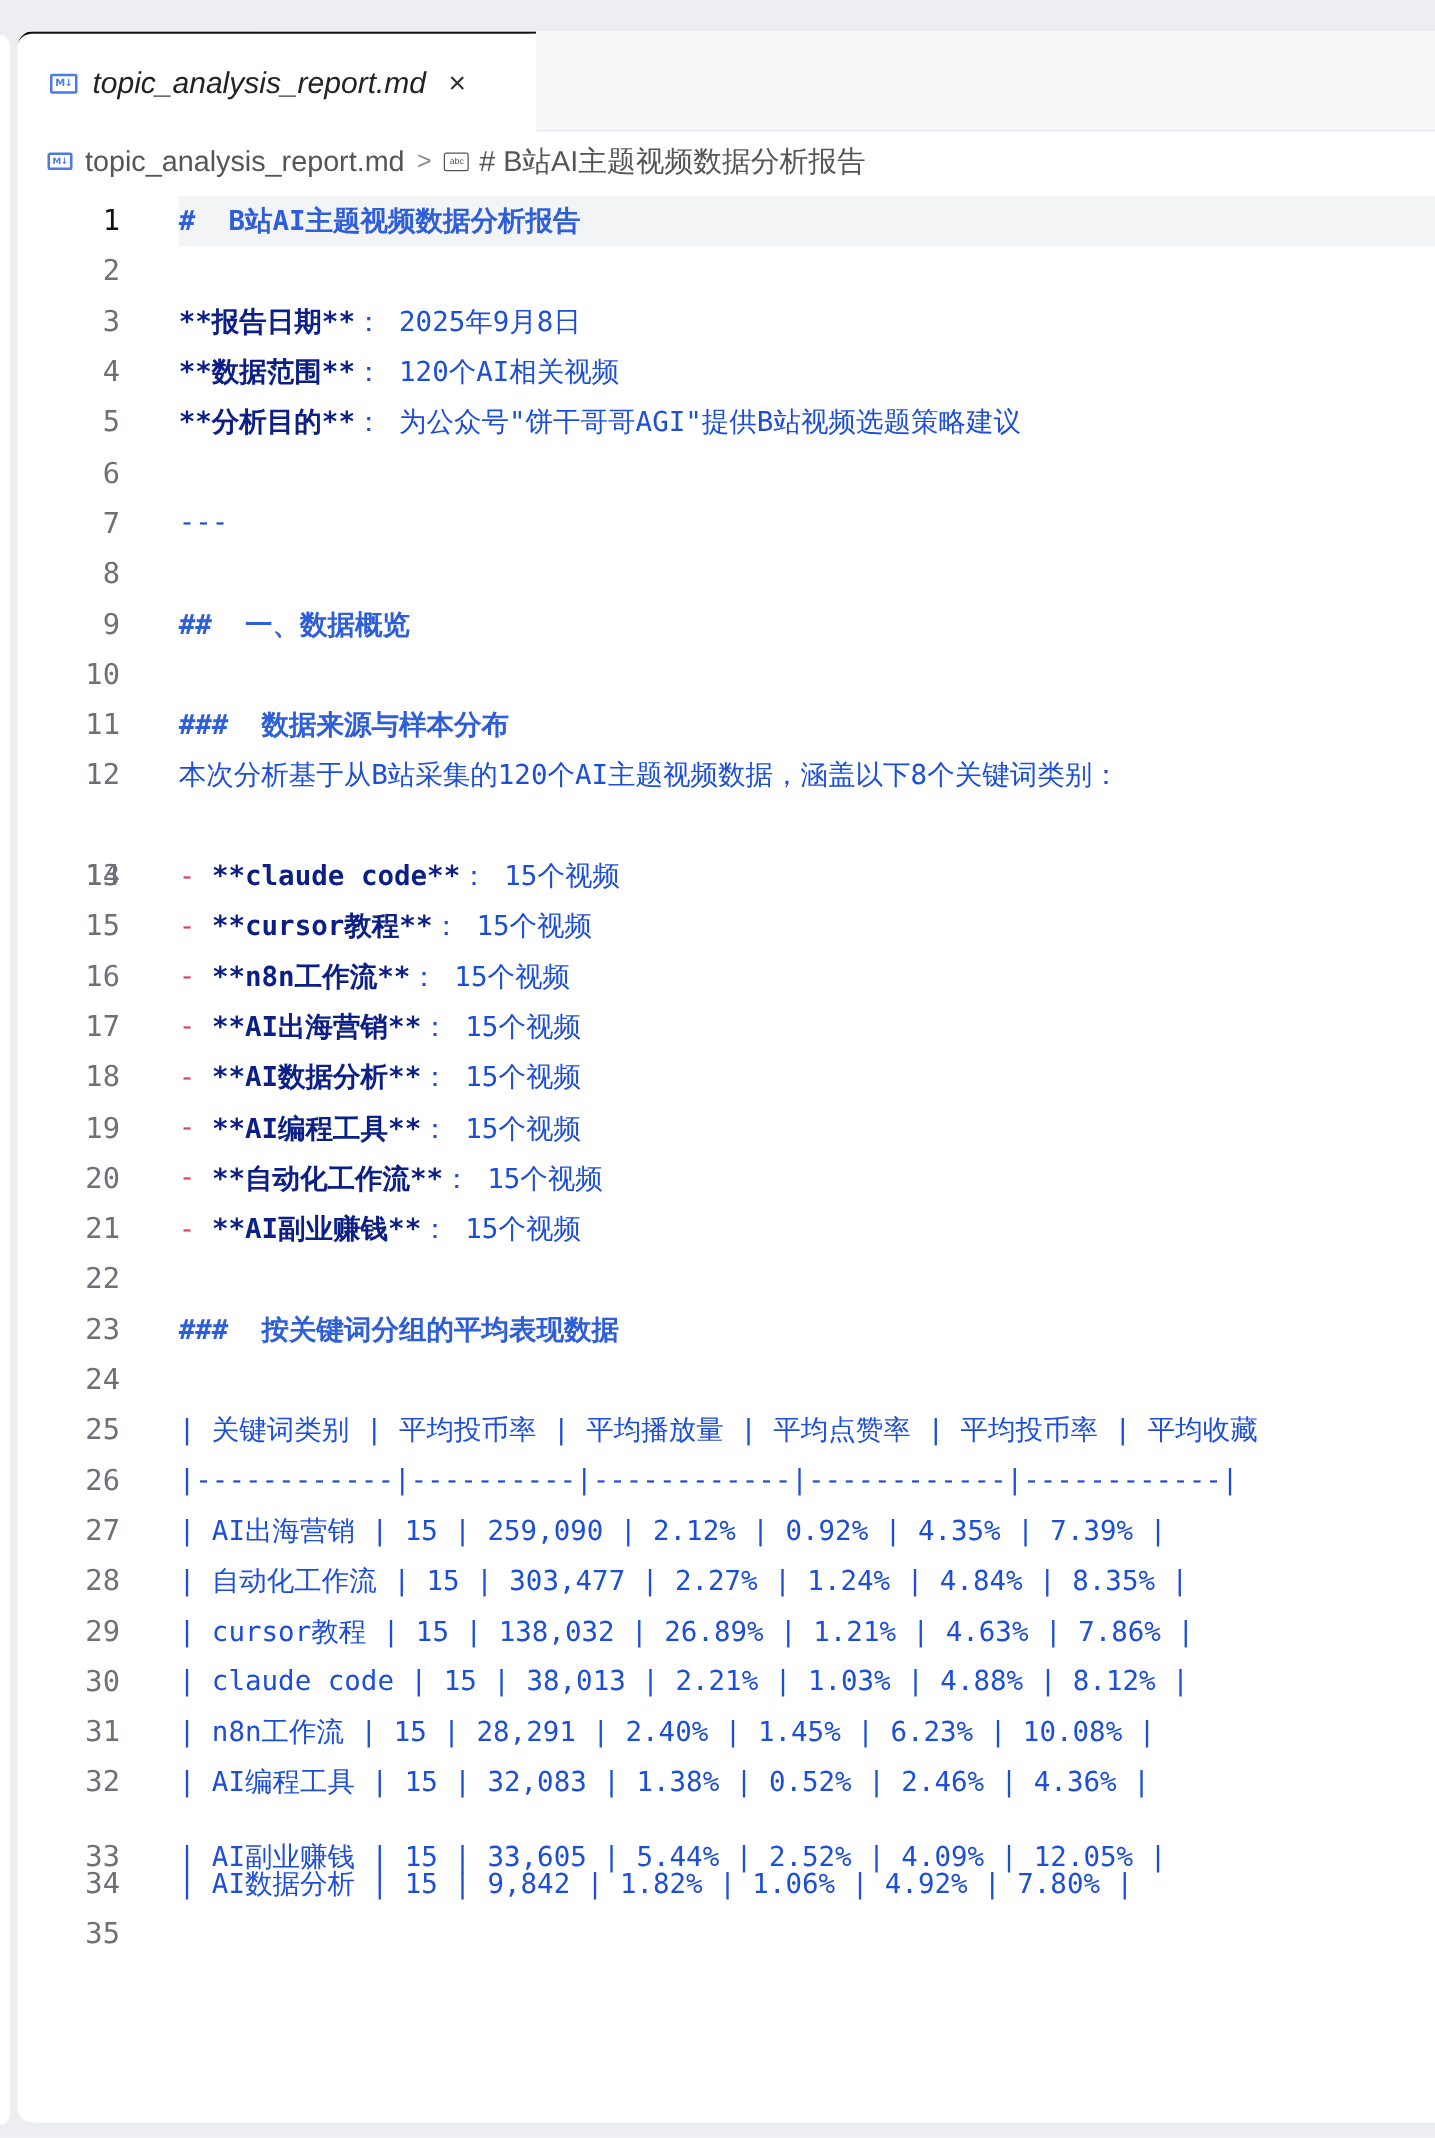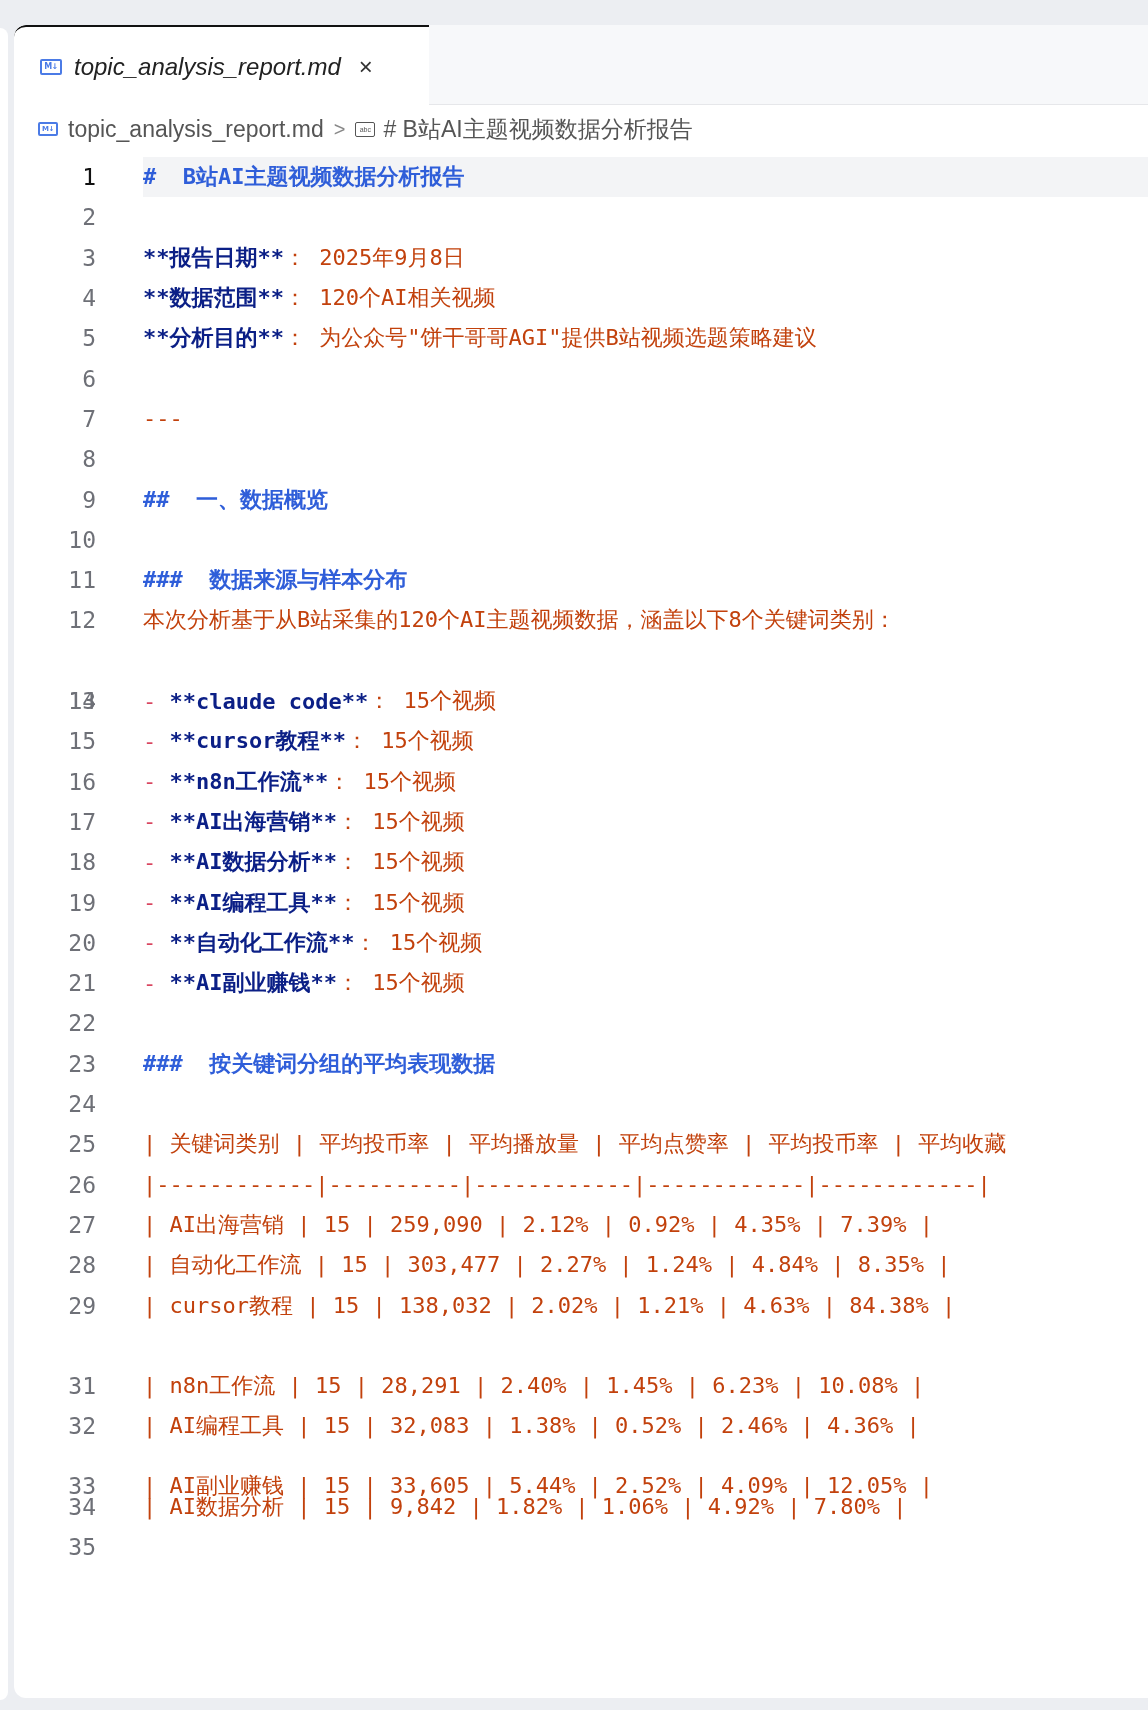--- a/index.html
+++ b/index.html
@@ -72,21 +72,21 @@
     color: #6e7077; font-size: 23px; font-family: "DejaVu Sans Mono", monospace;
   }
   .line.current .ln { color: #111; }
   .content {
     position: absolute; left: 129px; right: 0; height: 40px;
     display: flex; align-items: center; color: #333;
   }
   .h { color: #2f5ed9; font-weight: bold; }
   .b { color: #0b1f86; font-weight: bold; }
   .dash { color: #d9455f; }
-  .txt { color: #c2410c; }
+  .txt { color: #1d4ed8; }
 </style>
 </head>
 <body>
 
 <div class="left-strip"></div>
 
 <div class="editor-panel">
   <div class="tab-bar">
     <div class="tab">
       <span class="md-icon">M↓</span>
@@ -125,20 +125,21 @@
       <div class="line" style="top: 729.4px;"><span class="ln">19</span><span class="content"><span class="dash">- </span><span class="b">**AI编程工具**</span><span class="txt">： 15个视频</span></span></div>
       <div class="line" style="top: 769.7px;"><span class="ln">20</span><span class="content"><span class="dash">- </span><span class="b">**自动化工作流**</span><span class="txt">： 15个视频</span></span></div>
       <div class="line" style="top: 810px;"><span class="ln">21</span><span class="content"><span class="dash">- </span><span class="b">**AI副业赚钱**</span><span class="txt">： 15个视频</span></span></div>
       <div class="line" style="top: 850.3px;"><span class="ln">22</span><span class="content"></span></div>
       <div class="line" style="top: 890.6px;"><span class="ln">23</span><span class="content"><span class="h">###  按关键词分组的平均表现数据</span></span></div>
       <div class="line" style="top: 930.9px;"><span class="ln">24</span><span class="content"></span></div>
       <div class="line" style="top: 971.2px;"><span class="ln">25</span><span class="content"><span class="txt">| 关键词类别 | 平均投币率 | 平均播放量 | 平均点赞率 | 平均投币率 | 平均收藏</span></span></div>
       <div class="line" style="top: 1011.5px;"><span class="ln">26</span><span class="content"><span class="txt">|------------|----------|------------|------------|------------|</span></span></div>
       <div class="line" style="top: 1051.8px;"><span class="ln">27</span><span class="content"><span class="txt">| AI出海营销 | 15 | 259,090 | 2.12% | 0.92% | 4.35% | 7.39% |</span></span></div>
       <div class="line" style="top: 1092.1px;"><span class="ln">28</span><span class="content"><span class="txt">| 自动化工作流 | 15 | 303,477 | 2.27% | 1.24% | 4.84% | 8.35% |</span></span></div>
-      <div class="line" style="top: 1132.4px;"><span class="ln">29</span><span class="content"><span class="txt">| cursor教程 | 15 | 138,032 | 2.02% | 1.21% | 4.63% | 84.38% |</span></span></div>
+      <div class="line" style="top: 1132.4px;"><span class="ln">29</span><span class="content"><span class="txt">| cursor教程 | 15 | 138,032 | 26.89% | 1.21% | 4.63% | 7.86% |</span></span></div>
+      <div class="line" style="top: 1172.7px;"><span class="ln">30</span><span class="content"><span class="txt">| claude code | 15 | 38,013 | 2.21% | 1.03% | 4.88% | 8.12% |</span></span></div>
       <div class="line" style="top: 1213px;"><span class="ln">31</span><span class="content"><span class="txt">| n8n工作流 | 15 | 28,291 | 2.40% | 1.45% | 6.23% | 10.08% |</span></span></div>
       <div class="line" style="top: 1253.3px;"><span class="ln">32</span><span class="content"><span class="txt">| AI编程工具 | 15 | 32,083 | 1.38% | 0.52% | 2.46% | 4.36% |</span></span></div>
       <div class="line" style="top: 1313px;"><span class="ln">33</span><span class="content"><span class="txt">| AI副业赚钱 | 15 | 33,605 | 5.44% | 2.52% | 4.09% | 12.05% |</span></span></div>
       <div class="line" style="top: 1333.9px;"><span class="ln">34</span><span class="content"><span class="txt">| AI数据分析 | 15 | 9,842 | 1.82% | 1.06% | 4.92% | 7.80% |</span></span></div>
       <div class="line" style="top: 1374.2px;"><span class="ln">35</span><span class="content"></span></div>
     </div>
 </div>
 
 </body></html>

